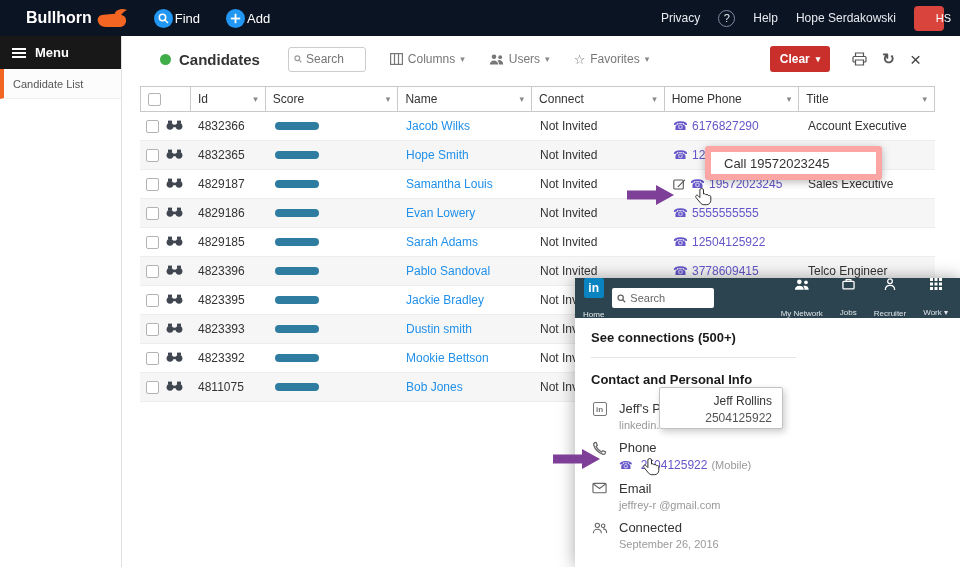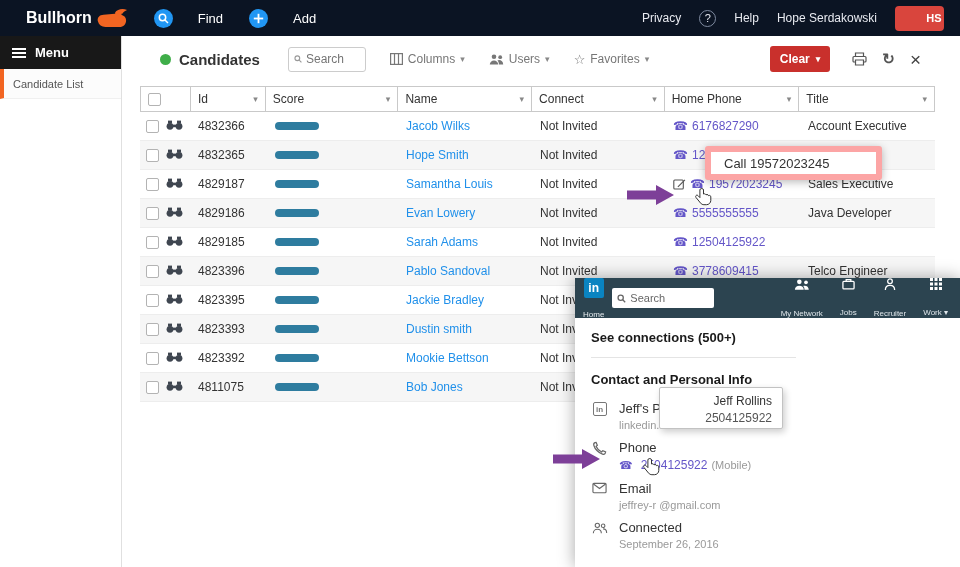--- a/index.html
+++ b/index.html
@@ -5,28 +5,28 @@
   * { margin:0; padding:0; box-sizing:border-box; }
   body { background:#888; }
   .app { position:relative; width:960px; height:567px; background:#fff;
          font-family:"Liberation Sans",sans-serif; overflow:hidden; }
 
   
   .topbar { position:absolute; top:0; left:0; right:0; height:36px; background:#0b1423;
             display:flex; align-items:center; color:#fff; padding:0 16px; z-index:5; }
   .brand { font-size:16px; font-weight:bold; margin-left:10px; }
   .bull { margin-left:4px; display:flex; }
-  .tb-group { display:flex; align-items:center; gap:25px; margin-left:26px; font-size:13px; }
+  .tb-group { display:flex; align-items:center; gap:2px; margin-left:26px; font-size:13px; }
   .tb-circle { width:19px; height:19px; border-radius:50%; background:#2196f3;
                display:flex; align-items:center; justify-content:center; }
   .tb-right { margin-left:auto; display:flex; align-items:center; gap:18px; font-size:12px; color:#e8eaf0; }
   .help-circle { width:17px; height:17px; border-radius:50%; border:1px solid #7f8ba0;
                  display:flex; align-items:center; justify-content:center; font-size:11px; }
-  .avatar { width:49px; height:25px; border-radius:4px; background:#d9453d; color:#fff;
-            font-size:11px; font-weight:bold; display:flex; align-items:center; justify-content:center;padding-left:29px; }
+  .avatar { width:30px; height:25px; border-radius:4px; background:#d9453d; color:#fff;
+            font-size:11px; font-weight:normal; display:flex; align-items:center; justify-content:center;padding-left:29px; }
 
   
   .sidebar { position:absolute; top:36px; left:0; width:122px; bottom:0; background:#fff;
              border-right:1px solid #e0e0e0; z-index:4; }
   .menu-bar { height:33px; background:#181818; color:#fff; display:flex; align-items:center;
               gap:9px; padding-left:12px; font-size:13px; font-weight:bold; }
   .hamburger { display:flex; flex-direction:column; gap:2px; }
   .hamburger i { width:14px; height:2px; background:#fff; display:block; }
   .side-item { height:30px; display:flex; align-items:center; padding-left:9px;
                border-left:4px solid #f26522; border-bottom:1px solid #f0f0f0;
@@ -362,21 +362,20 @@
               <span class="scorebar"></span>
             </div>
           <div class="td w-name">
               <span class="nlink">Evan Lowery</span>
             </div>
           <div class="td w-connect">Not Invited</div>
           <div class="td w-phone">
               <span class="phone-glyph">☎</span>
               <span class="plink">5555555555</span>
             </div>
-          <div class="td w-title">Java Developer</div>
         </div>
 
         <div class="trow">
           <div class="td w-sel">
               <span class="cb"></span>
               <span><svg width="17" height="10" viewBox="0 0 17 10" fill="#3f4650">
                   <circle cx="4" cy="6.3" r="3.4"></circle>
                   <circle cx="13" cy="6.3" r="3.4"></circle>
                   <rect x="6.5" y="4.6" width="4" height="2.6"></rect>
                   <rect x="2" y="0.6" width="4" height="3"></rect>

